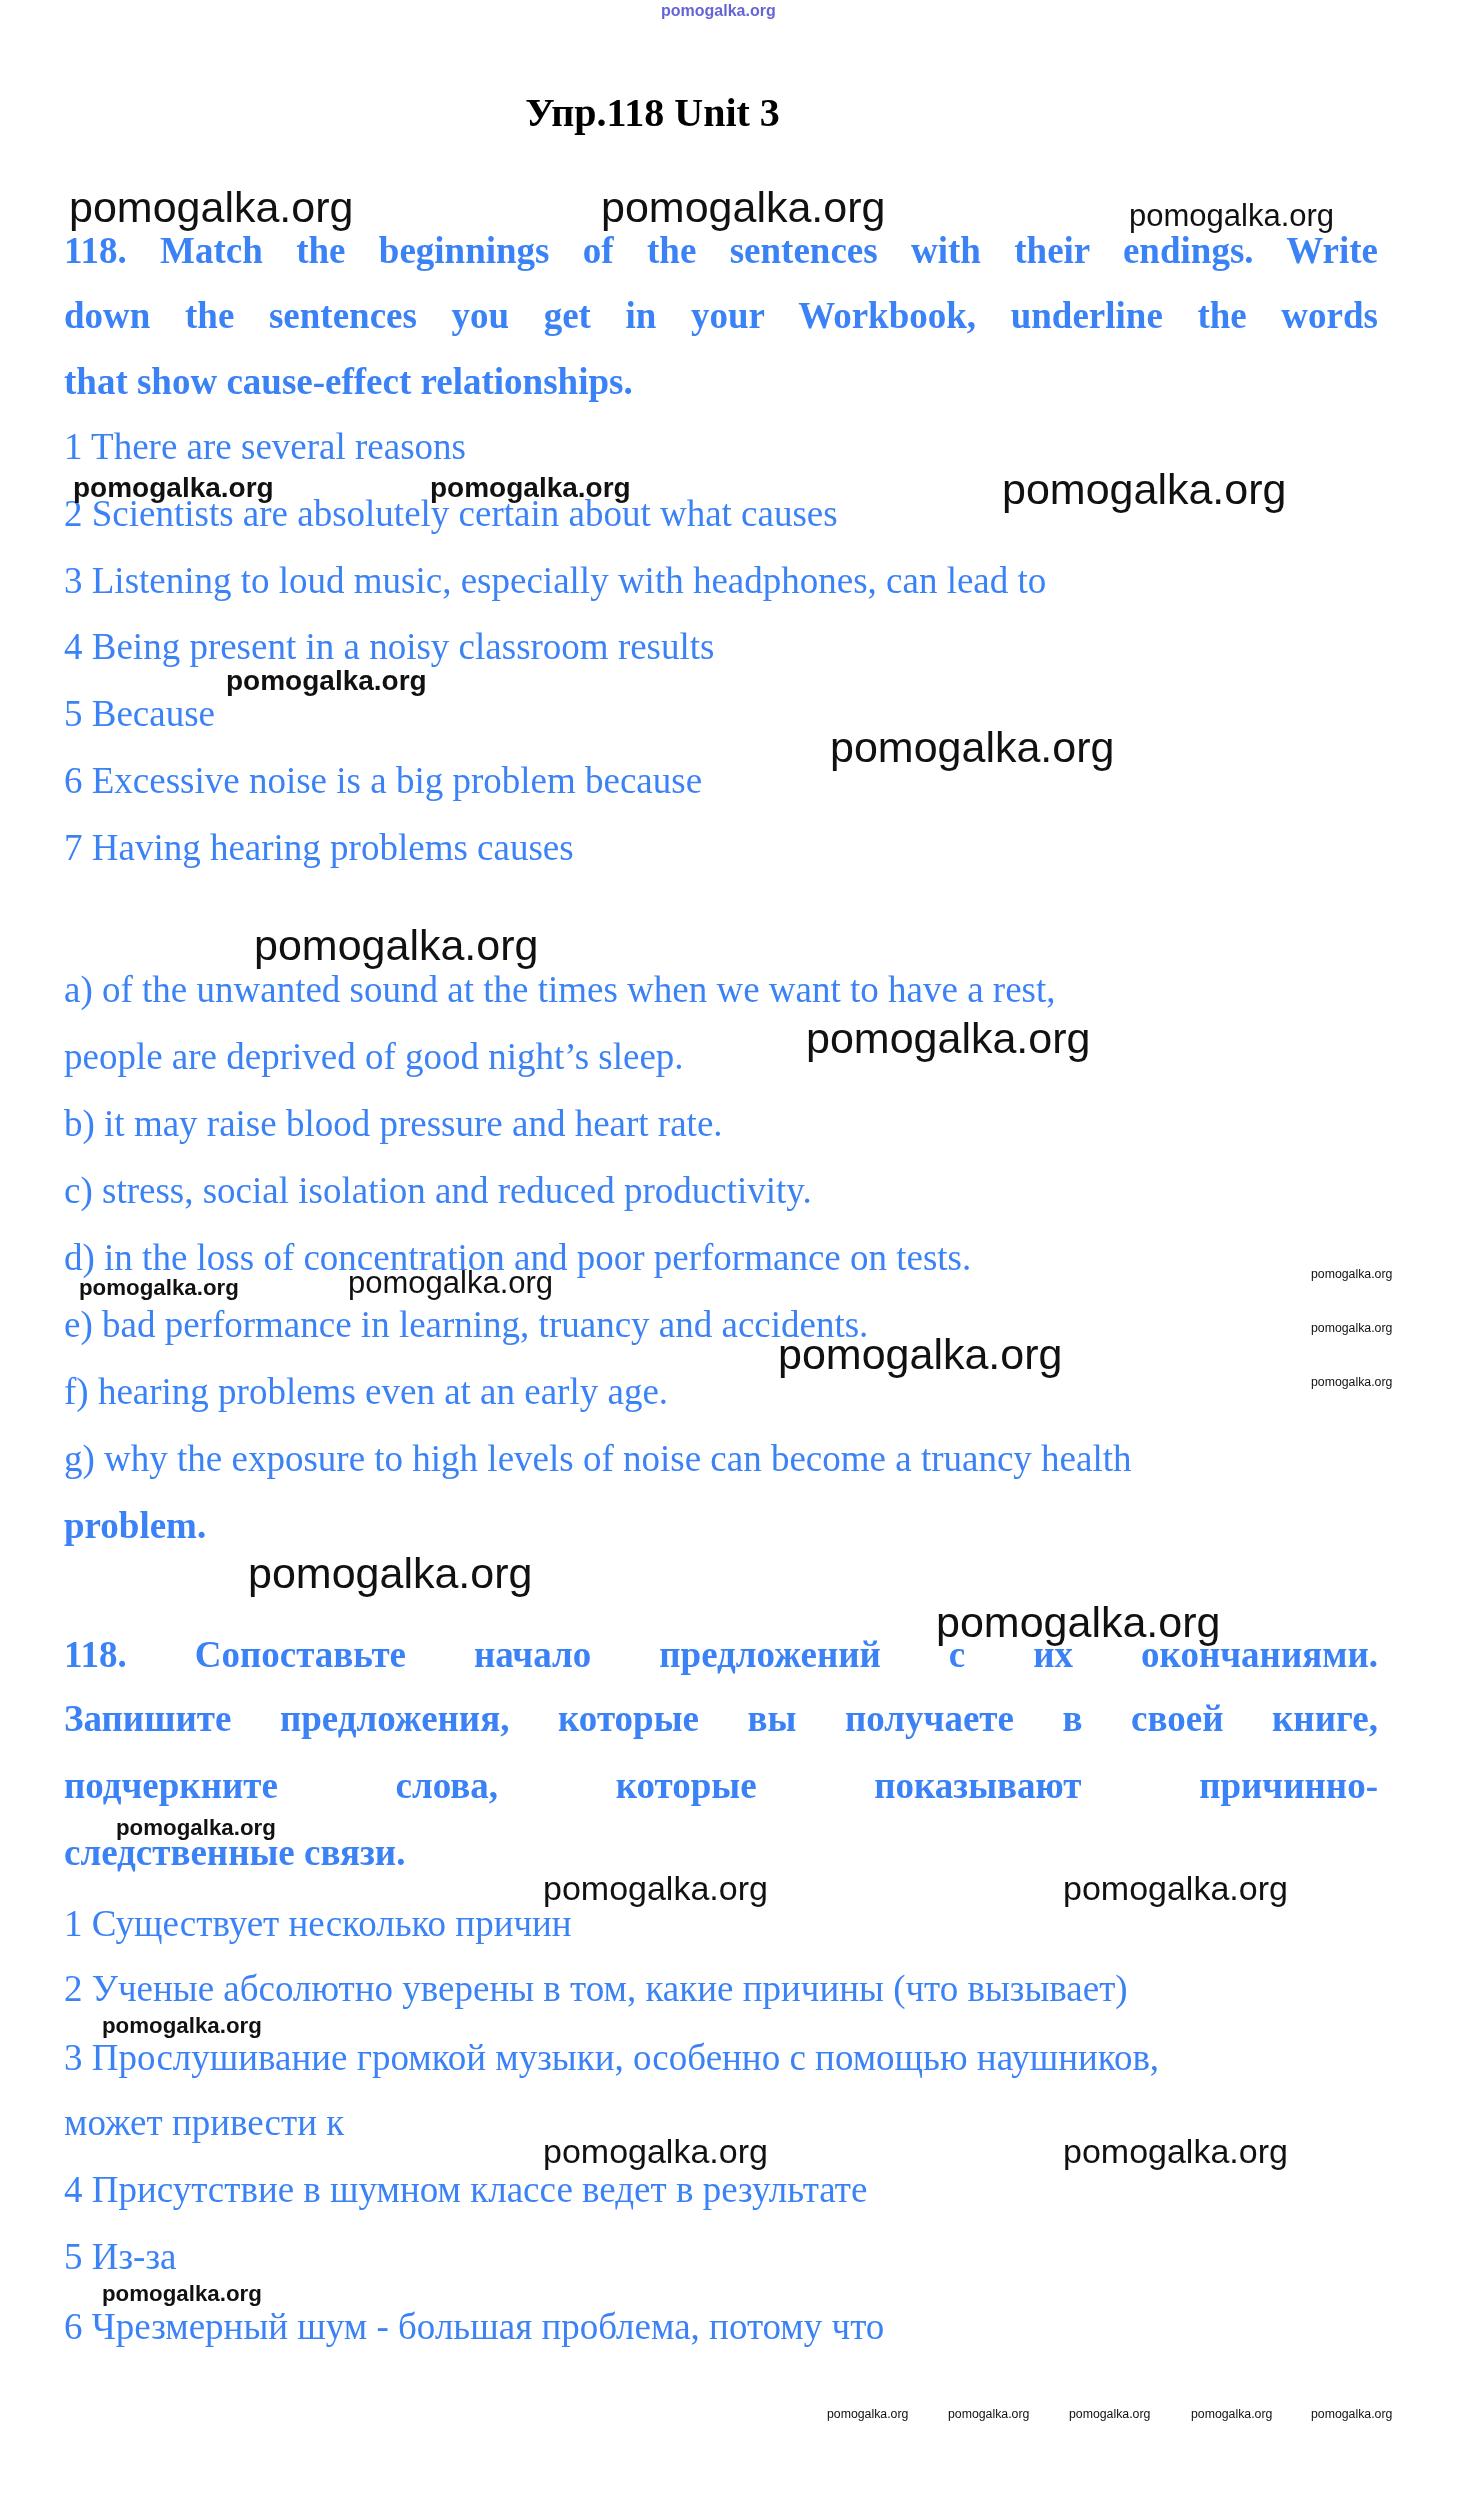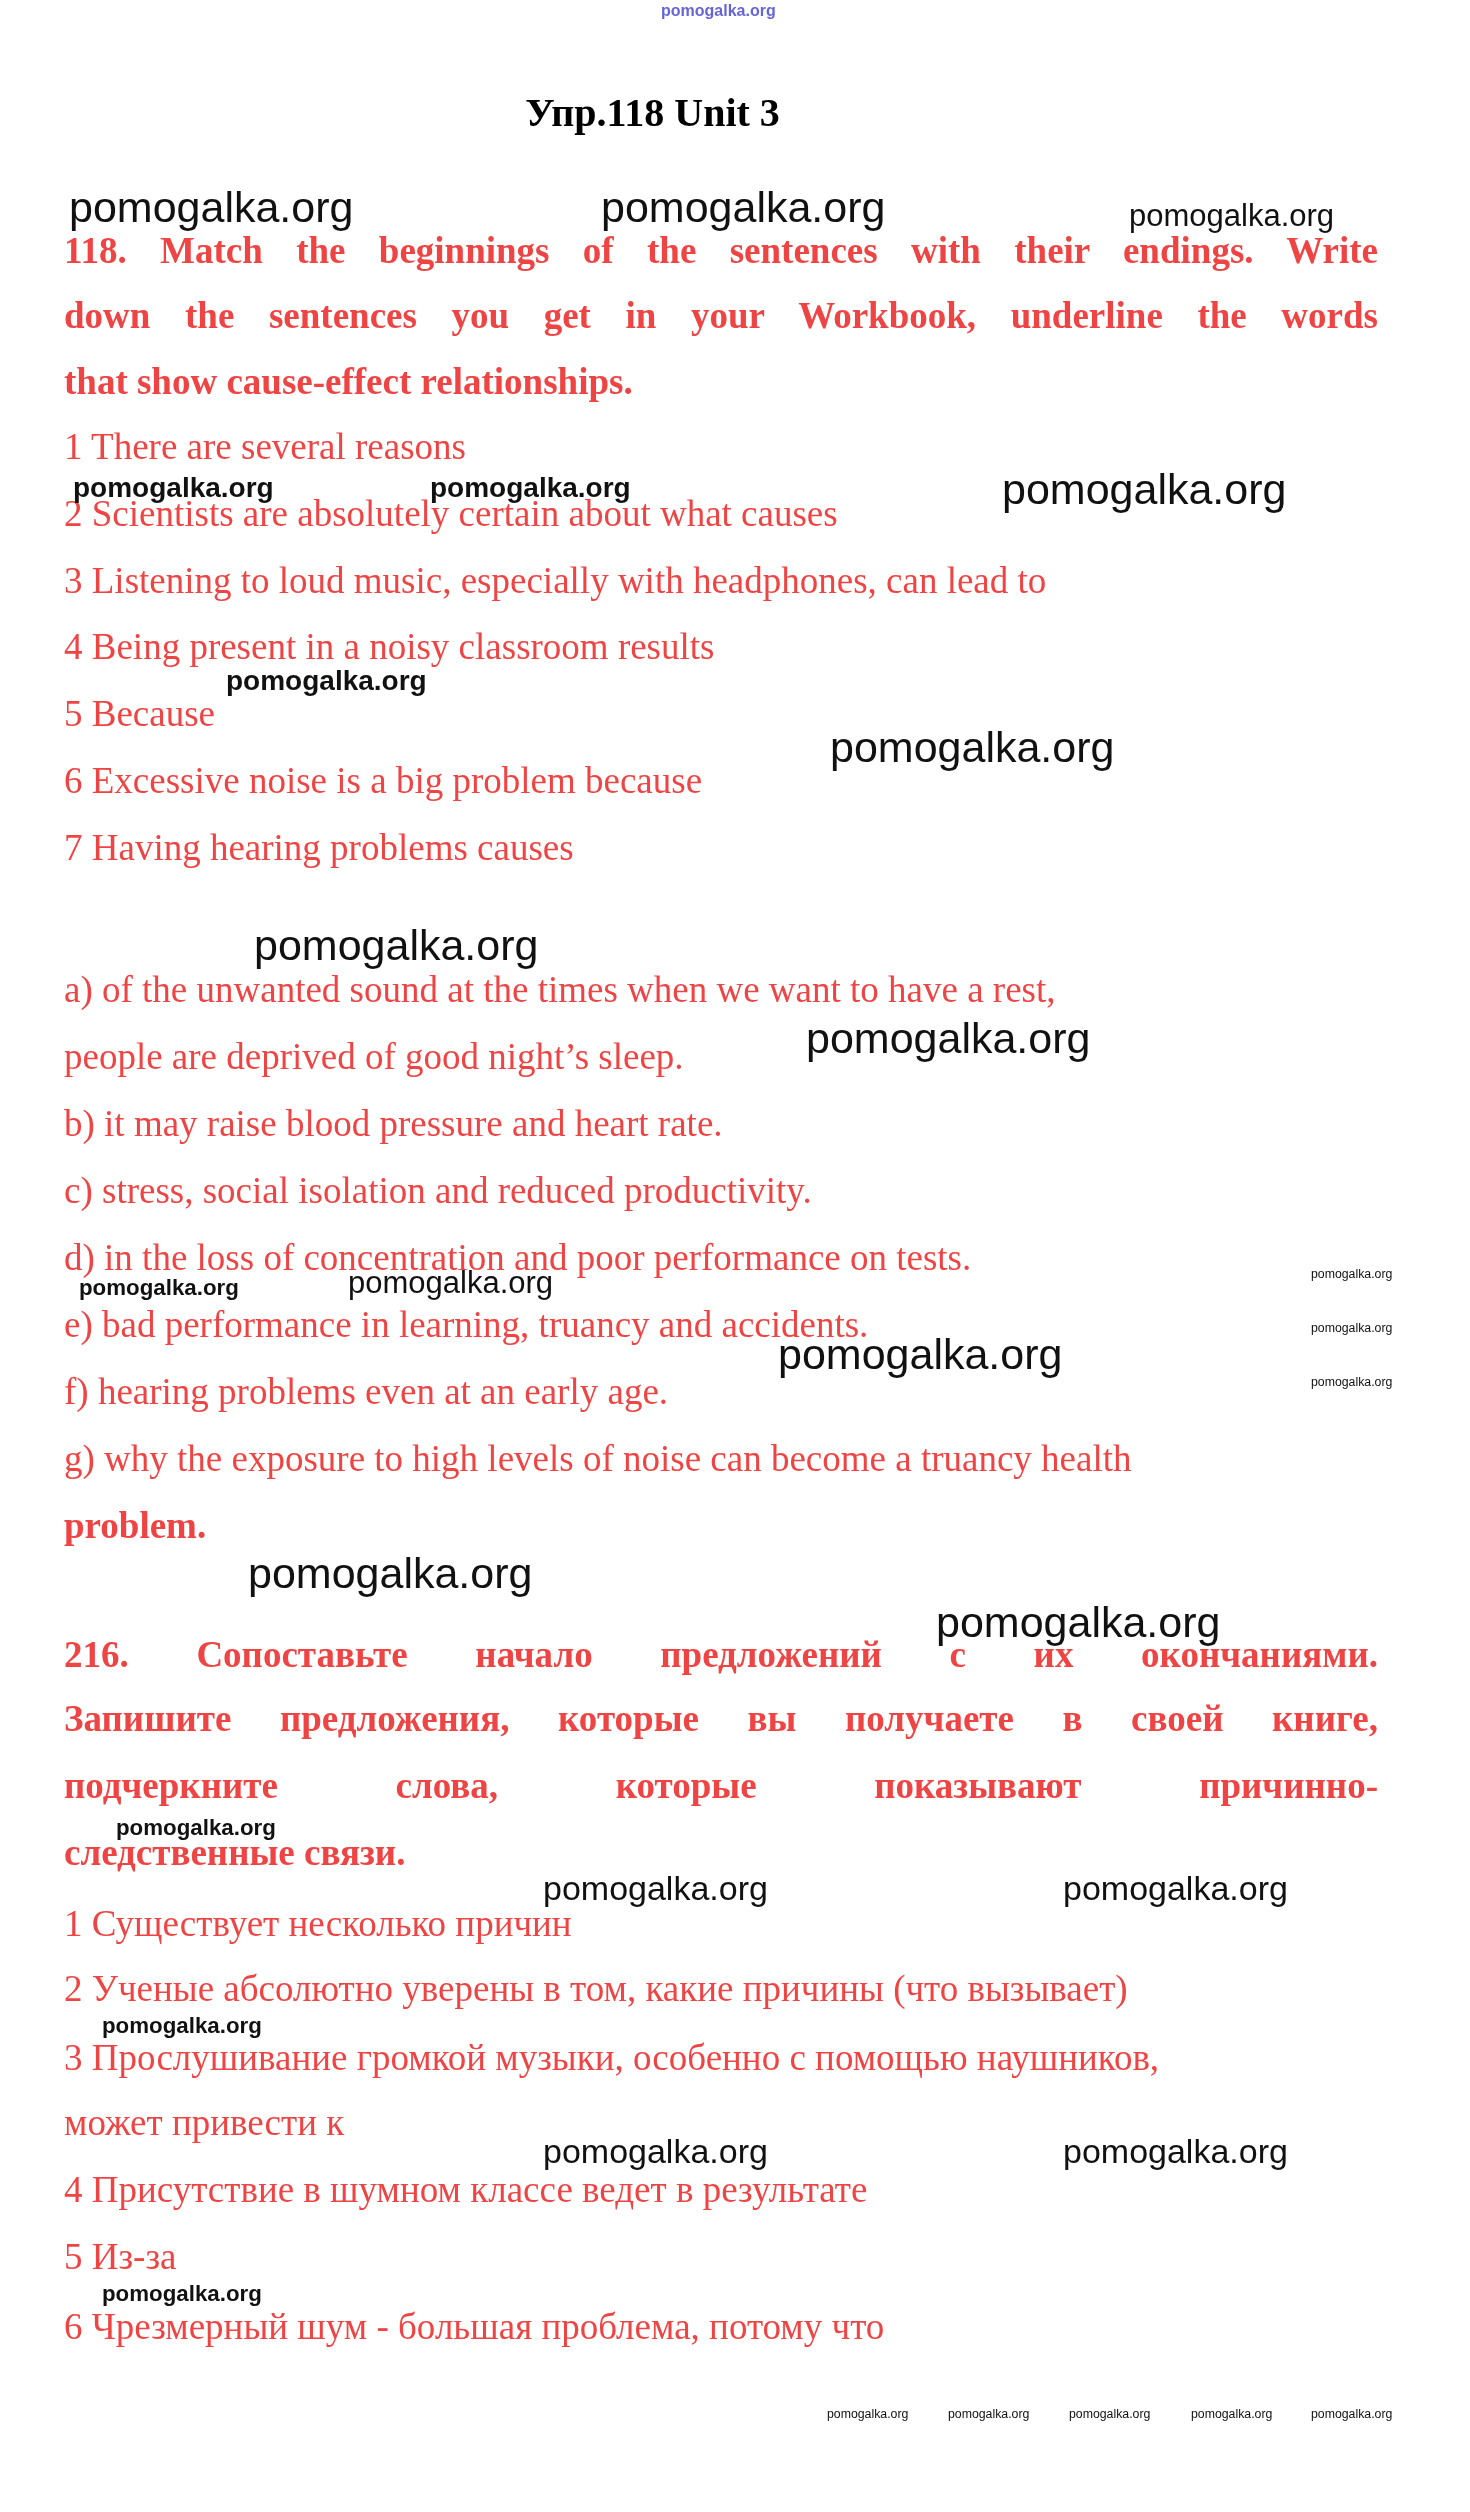--- a/index.html
+++ b/index.html
@@ -12,21 +12,21 @@
     color:#000;
   }
   
   .ln{
     position:absolute;
     left:64px;
     width:1314px;
     font-size:37px;
     line-height:1.15;
     white-space:nowrap;
-    color:#ef4444;
+    color:#3b82f6;
   }
   .bold{font-weight:bold;}
   .just{
     white-space:normal;
     text-align:justify;
     text-align-last:justify;
   }
   .title{
     position:absolute;
     left:0;top:89px;
@@ -97,21 +97,21 @@
   <span class="wm wm-lg" style="left:806px;top:1017px;">pomogalka.org</span>
   <span class="wm wm-xs" style="left:1311px;top:1268px;">pomogalka.org</span>
   <span class="wm wm-sm2" style="left:79px;top:1277px;">pomogalka.org</span>
   <span class="wm wm-md" style="left:348px;top:1267px;">pomogalka.org</span>
   <span class="wm wm-xs" style="left:1311px;top:1322px;">pomogalka.org</span>
   <span class="wm wm-lg" style="left:778px;top:1333px;">pomogalka.org</span>
   <span class="wm wm-xs" style="left:1311px;top:1376px;">pomogalka.org</span>
   <span class="wm wm-lg" style="left:248px;top:1552px;">pomogalka.org</span>
   <span class="wm wm-lg" style="left:936px;top:1601px;">pomogalka.org</span>
 
-  <div class="ln bold just" style="top:1634px;">216. Сопоставьте начало предложений с их окончаниями.</div>
+  <div class="ln bold just" style="top:1634px;">118. Сопоставьте начало предложений с их окончаниями.</div>
   <div class="ln bold just" style="top:1698px;">Запишите предложения, которые вы получаете в своей книге,</div>
   <div class="ln bold just" style="top:1765px;">подчеркните слова, которые показывают причинно-</div>
   <div class="ln bold" style="top:1832px;">следственные связи.</div>
 
   <span class="wm wm-sm2" style="left:116px;top:1817px;">pomogalka.org</span>
   <span class="wm wm-md2" style="left:543px;top:1871px;">pomogalka.org</span>
   <span class="wm wm-md2" style="left:1063px;top:1871px;">pomogalka.org</span>
 
   <div class="ln" style="top:1903px;">1 Существует несколько причин</div>
   <div class="ln" style="top:1968px;">2 Ученые абсолютно уверены в том, какие причины (что вызывает)</div>

